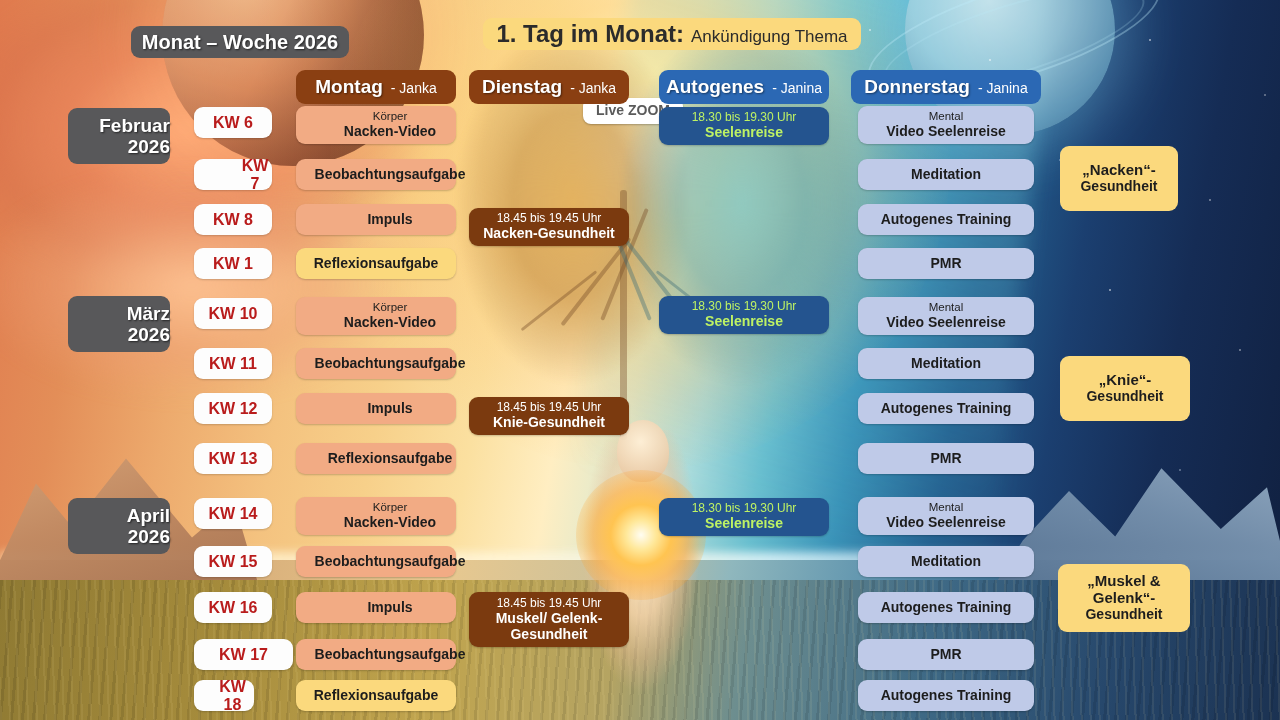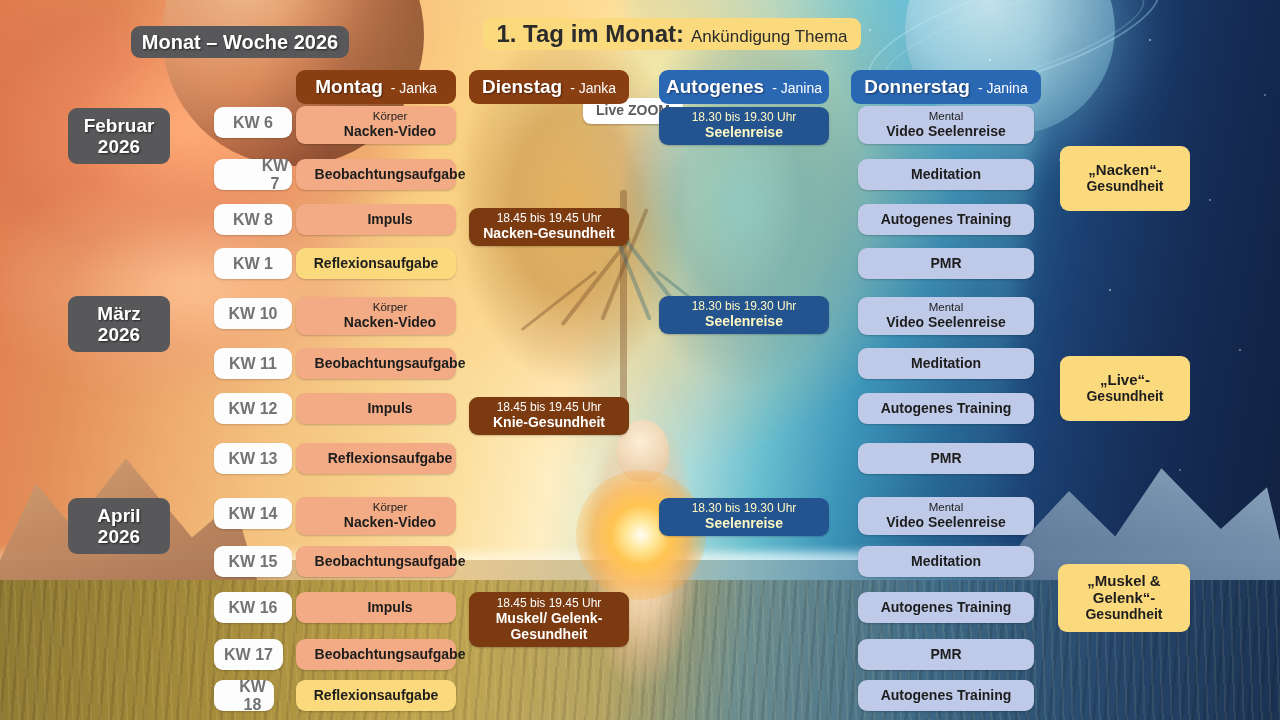--- a/index.html
+++ b/index.html
@@ -180,44 +180,43 @@
   #title-main{left:131px;top:26px;width:218px;height:32px;font-size:20px;}
   #title-main .t{ text-shadow:1px 1px 2px rgba(0,0,0,.6); }
 
   #title-month{left:483px;top:18px;width:378px;height:32px;border-radius:9px;
     background:#fbd97d;color:#2b2b2b;font-size:18px;}
   #title-month .row{display:flex;align-items:baseline;gap:7px;}
   #title-month .b{font-weight:bold;font-size:24px;}
   #title-month .n{font-weight:normal;font-size:17px;}
 
   
-  .month-chip{background:#58585a;color:#fff;font-weight:bold;font-size:19px;border-radius:9px;}
+  .month-chip{background:#58585a;color:#fff;font-weight:bold;font-size:19px;border-radius:9px;align-items:flex-end;}
   .month-chip .l1,.month-chip .l2{display:block;text-shadow:1px 1px 2px rgba(0,0,0,.6);}
 
   
   .kw{
-    background:#fdfdfd;color:#737373;font-weight:bold;font-size:16px;
+    background:#fdfdfd;color:#b91c1c;font-weight:bold;font-size:16px;
     border-radius:9px;left:194px;width:78px;height:31px;
     box-shadow:0 1px 2px rgba(0,0,0,.18);
-    margin-left:20px;
   }
 
   
   .dayhdr{ height:34px;border-radius:9px;color:#fff; }
   .dayhdr .row{display:flex;align-items:baseline;gap:8px;}
   .dayhdr .d{font-weight:bold;font-size:19px;text-shadow:1px 1px 2px rgba(0,0,0,.45);}
   .dayhdr .p{font-weight:normal;font-size:14px;}
   .brown-dark{background:#8a3f12;}
   .blue-dark{background:#2b68b4;}
 
   
   .cell-salmon{background:#f2ab84;color:#1d1d1d;padding-left:28px;}
   .cell-yellow{background:#fbd97d;color:#1d1d1d;}
   .cell-blue{background:#bfcae8;color:#1d1d1d;}
-  .cell-navy{background:#24548f;color:#fef9c3;}
+  .cell-navy{background:#24548f;color:#bef264;}
   .cell-brown{background:#7b3a0f;color:#fff;}
   .cell .sub{font-size:11.5px;font-weight:normal;margin-bottom:1px;}
   .cell .sub.time{font-size:12px;}
   .cell .main{font-size:14px;font-weight:bold;}
   .cell{box-shadow:0 1px 2px rgba(0,0,0,.20);}
 
   #live-zoom{
     left:583px;top:98px;width:100px;height:26px;border-radius:8px;
     background:#ffffff;color:#5a5a5a;font-weight:bold;font-size:14px;
     box-shadow:0 1px 2px rgba(0,0,0,.25);
@@ -342,21 +341,21 @@
       </div>
       <div class="pill kw" style="left:194px;top:498px;width:78px;height:31px;">
         <span>KW 14</span>
       </div>
       <div class="pill kw" style="left:194px;top:546px;width:78px;height:31px;">
         <span>KW 15</span>
       </div>
       <div class="pill kw" style="left:194px;top:592px;width:78px;height:31px;">
         <span>KW 16</span>
       </div>
-      <div class="pill kw" style="left:194px;top:639px;width:69px;height:31px;">
+      <div class="pill kw" style="left:194px;top:639px;width:99px;height:31px;">
         <span>KW 17</span>
       </div>
       <div class="pill kw" style="left:194px;top:680px;width:60px;height:31px;padding-left:17px;">
         <span>KW 18</span>
       </div>
       <div class="pill cell cell-salmon" style="left:296px;top:106px;width:160px;height:38px;">
         <span class="sub ">Körper</span>
         <span class="main ">Nacken-Video</span>
       </div>
       <div class="pill cell cell-salmon" style="left:296px;top:159px;width:160px;height:31px;">
@@ -458,26 +457,26 @@
         <span class="main ">Autogenes Training</span>
       </div>
       <div class="pill cell cell-blue" style="left:858px;top:639px;width:176px;height:31px;">
         <span class="main ">PMR</span>
       </div>
       <div class="pill cell cell-blue" style="left:858px;top:680px;width:176px;height:31px;">
         <span class="main ">Autogenes Training</span>
       </div>
     </div>
 
-  <div class="pill topic" style="left:1060px;top:146px;width:130px;height:65px;">
+  <div class="pill topic" style="left:1060px;top:146px;width:118px;height:65px;">
     <span class="q">„Nacken“-</span>
     <span class="g">Gesundheit</span>
   </div>
   <div class="pill topic" style="left:1060px;top:356px;width:130px;height:65px;">
-    <span class="q">„Live“-</span>
+    <span class="q">„Knie“-</span>
     <span class="g">Gesundheit</span>
   </div>
   <div class="pill topic" style="left:1058px;top:564px;width:132px;height:68px;">
     <span class="q">„Muskel &amp;</span>
     <span class="q">Gelenk“-</span>
     <span class="g">Gesundheit</span>
   </div>
 
 </div>
 

